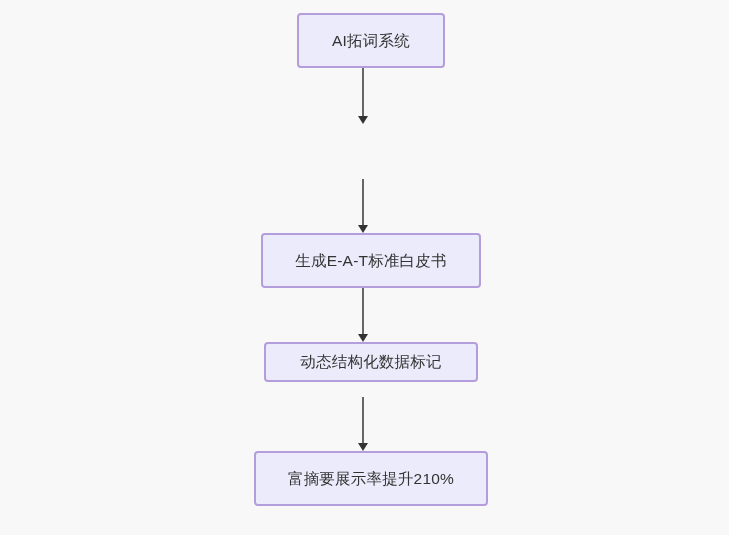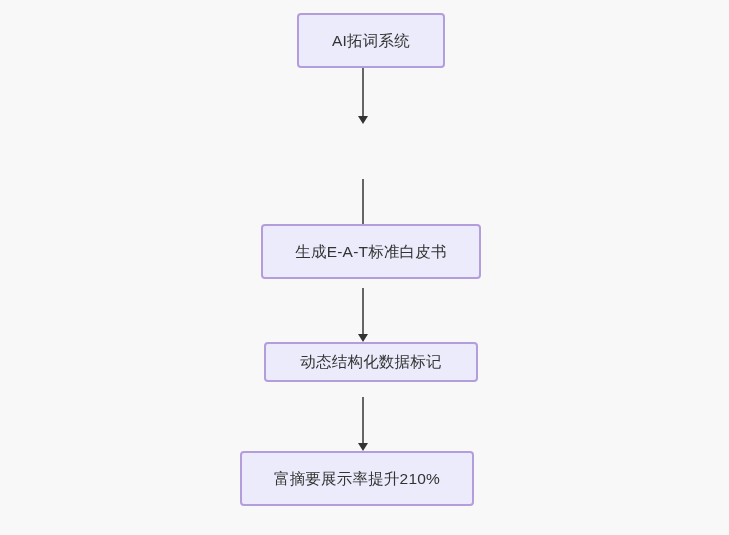--- a/index.html
+++ b/index.html
@@ -71,22 +71,22 @@
     </div>
     <div class="connector" style="left: 355px; top: 397px; height: 54px;">
       <svg width="16" height="54" viewBox="0 0 16 54">
         <line x1="8" y1="0" x2="8" y2="47" stroke="#666666" stroke-width="2"></line>
         <polygon points="3,46 13,46 8,54" fill="#333333"></polygon>
       </svg>
     </div>
     <div class="node" style="left: 297px; top: 13px; width: 148px; height: 55px; background: rgb(235, 235, 251); border-color: rgb(179, 157, 219); color: rgb(51, 51, 51);">
       <span class="node-label">AI拓词系统</span>
     </div>
-    <div class="node" style="left: 261px; top: 224px; width: 220px; height: 55px; background: rgb(235, 235, 251); border-color: rgb(179, 157, 219); color: rgb(51, 51, 51);">
+    <div class="node" style="left: 261px; top: 233px; width: 220px; height: 55px; background: rgb(235, 235, 251); border-color: rgb(179, 157, 219); color: rgb(51, 51, 51);">
       <span class="node-label">生成E-A-T标准白皮书</span>
     </div>
     <div class="node" style="left: 264px; top: 342px; width: 214px; height: 40px; background: rgb(235, 235, 251); border-color: rgb(179, 157, 219); color: rgb(51, 51, 51);">
       <span class="node-label">动态结构化数据标记</span>
     </div>
-    <div class="node" style="left: 240px; top: 451px; width: 234px; height: 55px; background: rgb(235, 235, 251); border-color: rgb(179, 157, 219); color: rgb(51, 51, 51);">
+    <div class="node" style="left: 254px; top: 451px; width: 234px; height: 55px; background: rgb(235, 235, 251); border-color: rgb(179, 157, 219); color: rgb(51, 51, 51);">
       <span class="node-label">富摘要展示率提升210%</span>
     </div>
   </div>
 
 </body></html>

